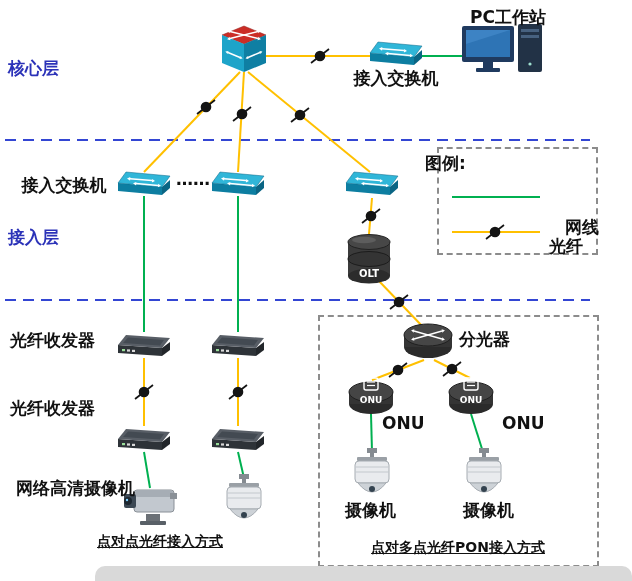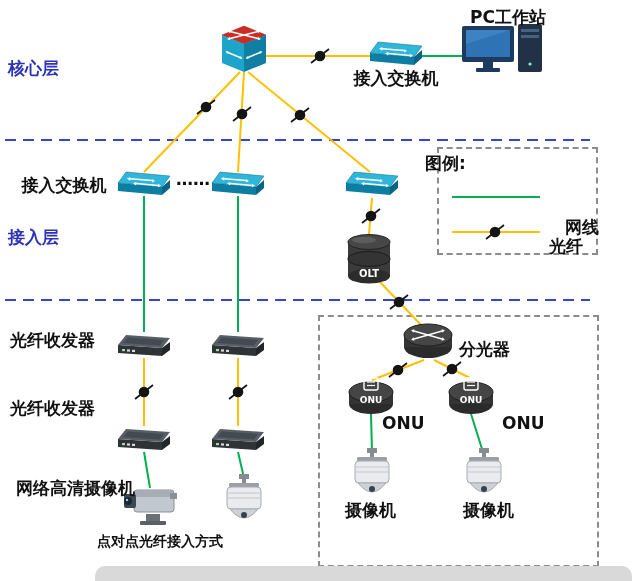--- a/index.html
+++ b/index.html
@@ -13,21 +13,21 @@
     position:relative;width:632px;height:581px;background:#fff;overflow:hidden;
     font-family:"DejaVu Sans","Liberation Sans",sans-serif;
   }
   #wires{position:absolute;left:0;top:0;width:632px;height:581px;}
   .fiber{stroke:var(--fiber-line);stroke-width:2;fill:none;}
   .eth{stroke:var(--ethernet-line);stroke-width:2;fill:none;}
   .divider{stroke:var(--divider);stroke-width:2.2;stroke-dasharray:11 7;fill:none;}
   .dashed-box{position:absolute;border:2px dashed #8c8c8c;background:transparent;}
   .lbl{position:absolute;font-weight:bold;font-size:17px;color:#111;white-space:nowrap;line-height:1.15;}
   .layer{font-size:17px;color:var(--layer-text);}
-  .caption{font-size:14px;}
+  .caption{font-size:14px;text-decoration:underline;}
   .ctr{text-align:center;}
   svg text{font-family:"DejaVu Sans","Liberation Sans",sans-serif;}
   .badge{fill:#fff;font-weight:bold;}
   #bottom-strip{
     position:absolute;left:95px;top:566px;width:537px;height:15px;
     background:#d9d9d9;border-radius:10px 10px 0 0;
   }
 </style>
 </head>
 <body>
@@ -228,25 +228,26 @@
 
   <div class="lbl ctr" style="left:466px;top:8px;width:84px;">PC工作站</div>
   <div class="lbl ctr" style="left:351px;top:69px;width:90px;">接入交换机</div>
   <div class="lbl ctr" style="left:14px;top:176px;width:100px;">接入交换机</div>
   <div class="lbl ctr" style="left:174px;top:170px;width:38px;">……</div>
 
   <div class="lbl" style="left:10px;top:331px;">光纤收发器</div>
   <div class="lbl" style="left:10px;top:399px;">光纤收发器</div>
   <div class="lbl" style="left:16px;top:479px;">网络高清摄像机</div>
 
-  <div class="lbl" style="left:459px;top:340px;text-align:center;">分光器</div>
+  <div class="lbl" style="left:459px;top:330px;text-align:center;">分光器</div>
   <div class="lbl" style="left:382px;top:414px;">ONU</div>
   <div class="lbl" style="left:502px;top:414px;">ONU</div>
   <div class="lbl" style="left:345px;top:501px;">摄像机</div>
   <div class="lbl" style="left:463px;top:501px;">摄像机</div>
 
   <div class="lbl caption ctr" style="left:68px;top:533px;width:184px;">点对点光纤接入方式</div>
+  <div class="lbl caption ctr" style="left:334px;top:539px;width:248px;">点对多点光纤PON接入方式</div>
 
   <div class="lbl" style="left:425px;top:154px;">图例:</div>
   <div class="lbl" style="left:565px;top:190px;margin-top:28px;">网线</div>
   <div class="lbl" style="left:549px;top:225px;margin-top:12px;">光纤</div>
 
 </div>
 
 </body></html>

